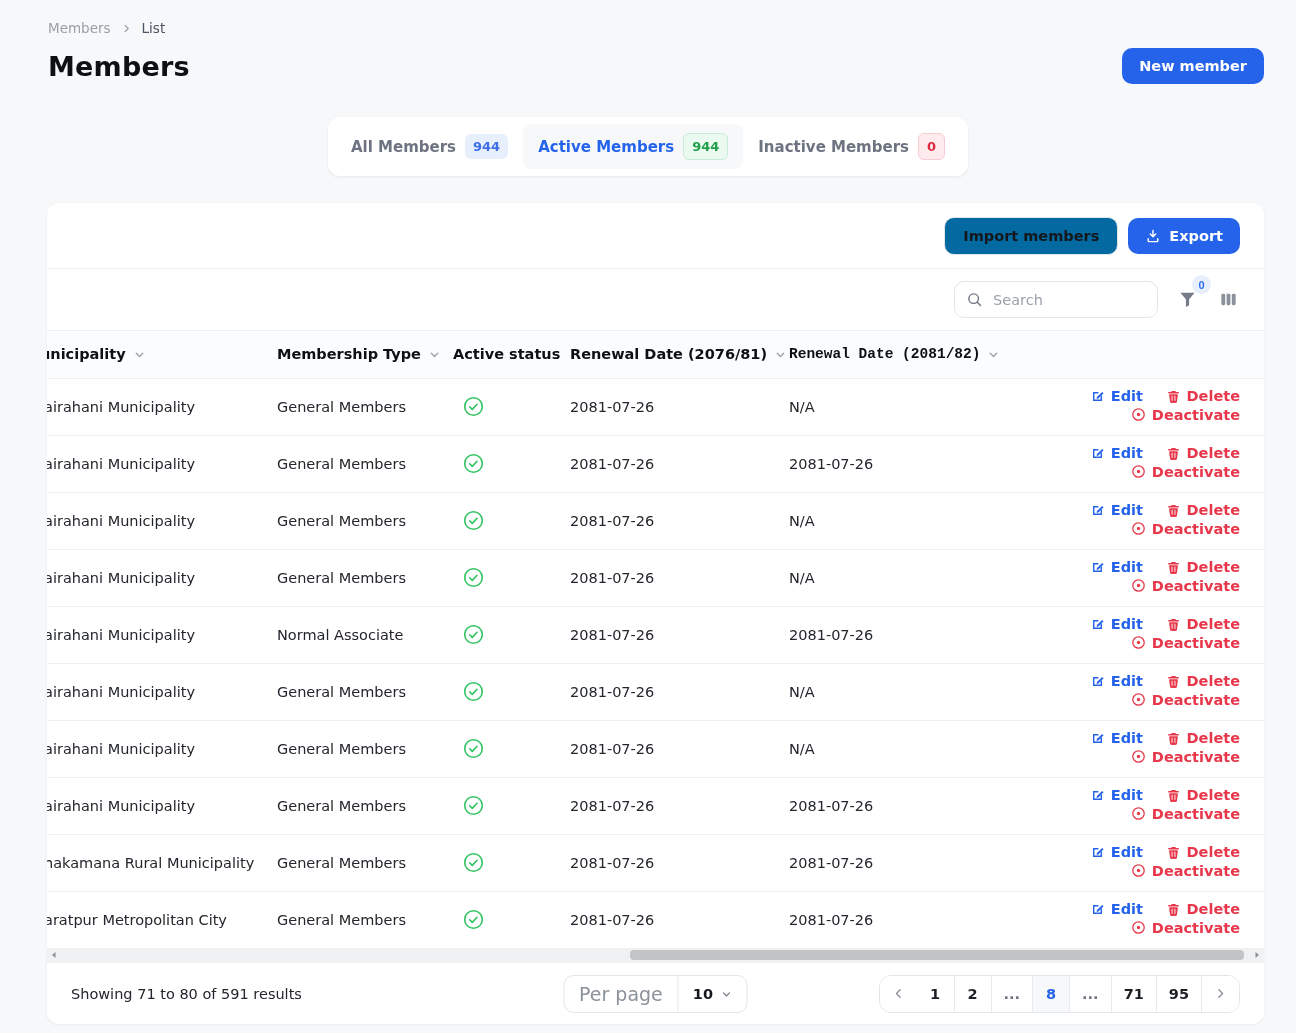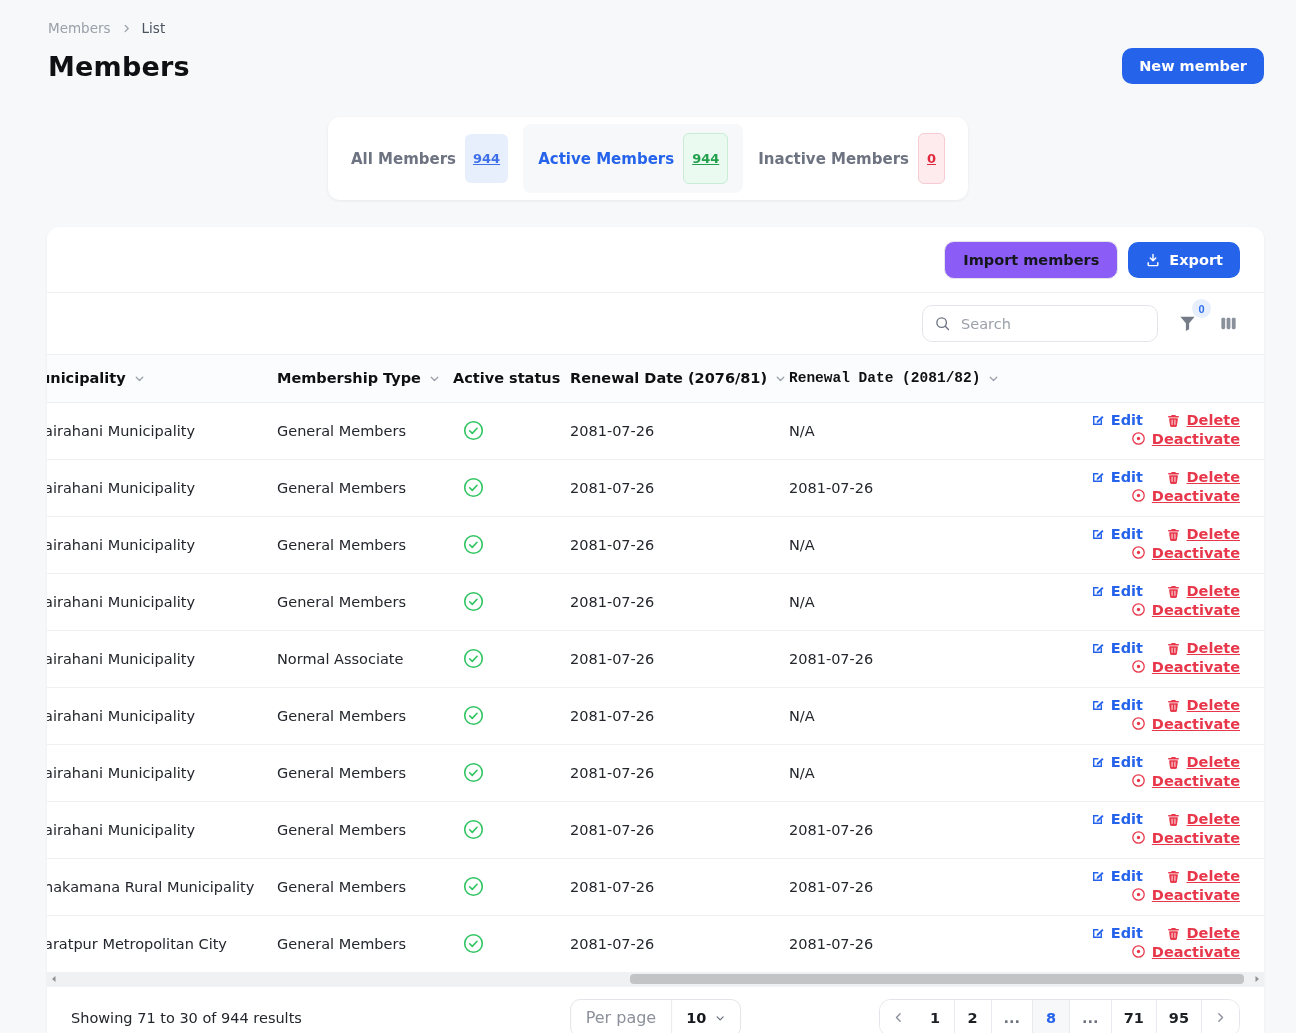--- a/index.html
+++ b/index.html
@@ -20,37 +20,37 @@
   .btn-primary { background:#2563eb; color:#fff; font-size:14.5px; font-weight:600;
     border-radius:10px; height:36px; padding:0 17px; display:inline-flex; align-items:center; gap:8px; }
 
   
   .tabbar-wrap { display:flex; justify-content:center; margin-top:33px; }
   .tabbar { background:#fff; border-radius:12px; box-shadow:0 1px 3px rgba(16,24,40,.07);
     display:flex; align-items:center; padding:7px 8px; }
   .tab { display:flex; align-items:center; gap:9px; padding:9px 15px; border-radius:8px;
     font-size:15px; font-weight:600; color:#6d7380; background:transparent; }
   .tab.active { background:#f7f8fa; color:#2563eb; }
-  .badge { font-size:13px; font-weight:600; border-radius:6px; padding:16px 8px; line-height:17px;text-decoration:underline; }
+  .badge { font-size:13px; font-weight:600; border-radius:6px; padding:4px 8px; line-height:17px; }
   .badge-blue { background:#e8effc; color:#3f6fe8; }
   .badge-green { background:#eafaf0; color:#22a04d; border:1px solid #c9ecd6; }
   .badge-red { background:#fdebed; color:#e0293e; border:1px solid #f6ccd2; }
 
   
   .card { width:1217px; margin:27px 0 0 47px; background:#fff; border-radius:12px;
     box-shadow:0 1px 3px rgba(16,24,40,.06); overflow:hidden; }
 
   .toolbar { height:66px; display:flex; align-items:center; justify-content:flex-end;
     gap:10px; padding:0 24px; border-bottom:1px solid #eef0f3; }
-  .btn-outline { background:#8b5cf6; border:1px solid #e2e5e9; border-radius:10px; height:38px;
+  .btn-outline { background:#0369a1; border:1px solid #e2e5e9; border-radius:10px; height:38px;
     padding:0 18px; font-size:14.5px; font-weight:600; color:#14171c; }
 
   .searchrow { height:62px; display:flex; align-items:center; justify-content:flex-end;
     gap:18px; padding:0 24px; border-bottom:1px solid #eef0f3; }
-  .search-box { position:relative; width:236px; }
+  .search-box { position:relative; width:204px; }
   .search-box input { width:100%; height:37px; border:1px solid #e2e5e9; border-radius:10px;
     padding:0 12px 0 38px; font-family:inherit; font-size:14.5px; color:#3a3f47; outline:none; }
   .search-box input::placeholder { color:#9aa1ab; }
   .search-box .mag { position:absolute; left:12px; top:10px; }
   .iconbtn { background:none; border:none; cursor:pointer; position:relative; padding:2px; }
   .filter-badge { position:absolute; top:-13px; right:-12px; width:19px; height:19px; border-radius:50%;
     background:#e8effc; color:#2f6fed; font-size:11px; font-weight:700; display:flex;
     align-items:center; justify-content:center; }
 
   
@@ -63,35 +63,35 @@
   th.col1 .th-inner { margin-left:-7px; }          
   tbody td { height:57px; border-bottom:1px solid #eef0f3; font-size:14.5px; color:#23262c;
     vertical-align:middle; }
   tbody tr:last-child td { border-bottom:none; }
   td.c-muni { text-indent:-3px; white-space:nowrap; overflow:hidden; }
   td.c-status svg { margin-left:10px; }
   td.c-actions { text-align:right; padding-right:24px; }
   .action { display:inline-flex; align-items:center; gap:6px; font-size:14.5px; font-weight:600;
     background:none; border:none; cursor:pointer; font-family:inherit; }
   .action + .action { margin-left:18px; }
-  .act-blue { color:#2563eb; } .act-red { color:#e8374a;text-decoration:underline; }
+  .act-blue { color:#2563eb; } .act-red { color:#e8374a; }
 
   
   .hscroll { height:14px; background:#f0f1f3; display:flex; align-items:center; position:relative; }
   .hs-arrow { width:14px; height:14px; display:flex; align-items:center; justify-content:center; }
   .hs-thumb { position:absolute; left:583px; width:614px; top:2px; height:10px;
     background:#c3c4c6; border-radius:4px; }
 
   
   .cardfooter { height:62px; border-top:1px solid #f1f2f5; display:flex; align-items:center;
     padding:0 24px; position:relative; }
   .results { font-size:14.5px; font-weight:500; color:#23262c; }
   .perpage { position:absolute; left:50%; transform:translateX(-50%); display:flex; align-items:stretch;
     height:38px; border:1px solid #e2e5e9; border-radius:10px; overflow:hidden; background:#fff; }
-  .pp-label { display:flex; align-items:center; padding:0 15px; font-size:16px; color:#8b919a; }
+  .pp-label { display:flex; align-items:center; padding:0 15px; font-size:19px; color:#8b919a; }
   .pp-value { display:flex; align-items:center; gap:8px; padding:0 14px; border-left:1px solid #e7eaee;
     font-size:14.5px; font-weight:600; color:#14171c; cursor:pointer; }
   .pager { margin-left:auto; display:flex; align-items:stretch; height:38px; border:1px solid #e2e5e9;
     border-radius:12px; overflow:hidden; background:#fff; }
   .pg-btn { min-width:37px; padding:0 12px; display:flex; align-items:center; justify-content:center;
     background:#fff; border:none; border-left:1px solid #e7eaee; font-family:inherit;
     font-size:14.5px; font-weight:700; color:#1c1f24; cursor:pointer; }
   .pager .pg-btn:first-child { border-left:none; }
   .pg-btn.dots { color:#6d7380; cursor:default; }
   .pg-btn.active { color:#2563eb; background:#f7f8fa; }
@@ -606,21 +606,21 @@
     </div>
     <div class="hs-thumb"></div>
     <div class="hs-arrow" style="margin-left:auto;">
       <svg width="8" height="8" viewBox="0 0 8 8">
           <path d="M2.5 1L6 4 2.5 7z" fill="#8f9196"></path>
         </svg>
     </div>
   </div>
 
   <div class="cardfooter">
-    <span class="results">Showing 71 to 30 of 944 results</span>
+    <span class="results">Showing 71 to 80 of 591 results</span>
 
     <div class="perpage">
       <span class="pp-label">Per page</span>
       <span class="pp-value">
         <span>10</span>
         <svg width="12" height="12" viewBox="0 0 16 16" fill="none">
             <path d="M4 6.5l4 4 4-4" stroke="#6d7380" stroke-width="1.7" stroke-linecap="round" stroke-linejoin="round"></path>
           </svg>
       </span>
     </div>

